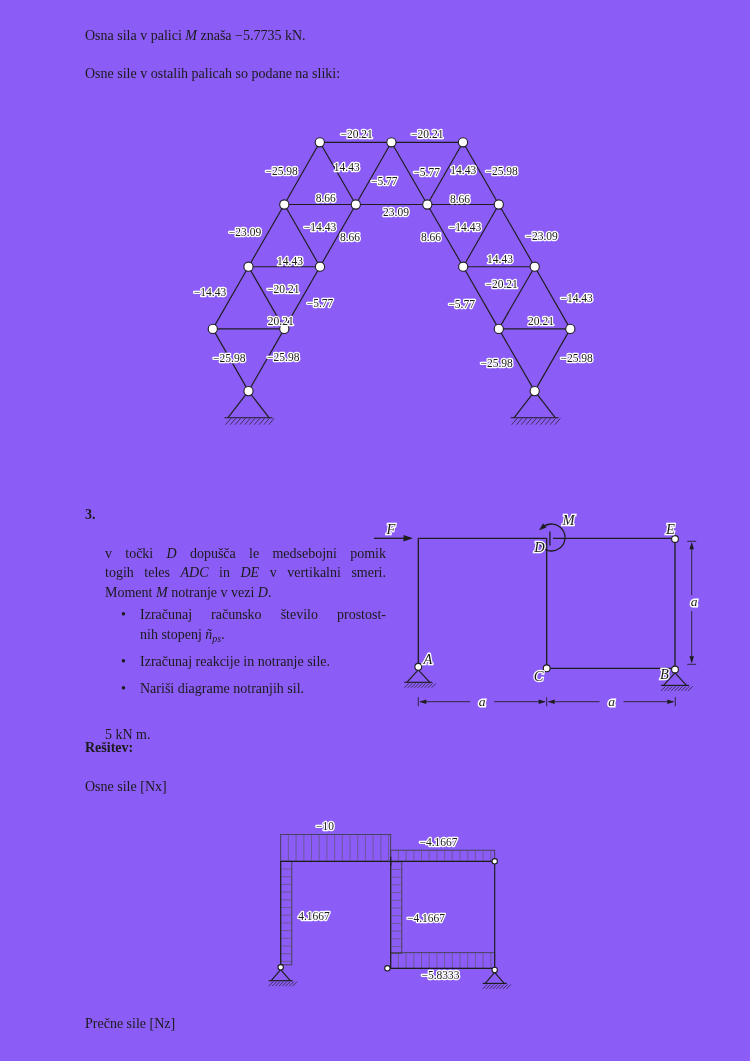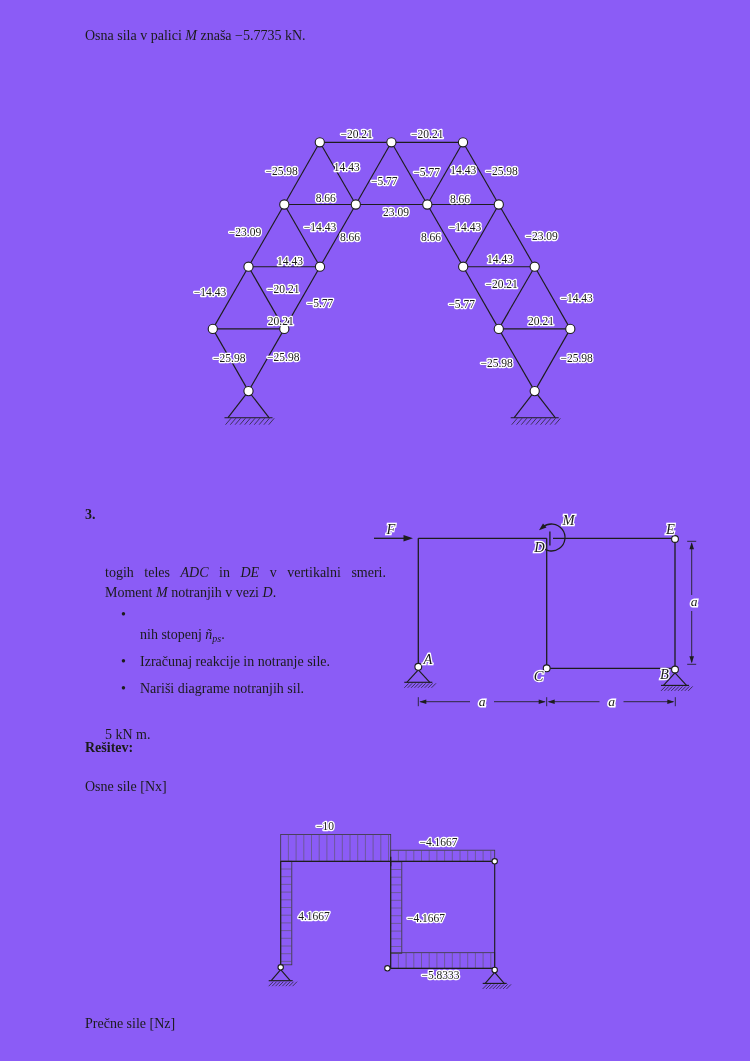--- a/index.html
+++ b/index.html
@@ -22,20 +22,21 @@
   .flab{font-size:11.5px;text-anchor:middle;paint-order:stroke;stroke:#fff;stroke-width:2.6px;stroke-linejoin:round;}
   .nlab{font-size:14.5px;font-style:italic;text-anchor:middle;paint-order:stroke;stroke:#fff;stroke-width:2.5px;}
   .dlab{font-size:13.5px;font-style:italic;text-anchor:middle;paint-order:stroke;stroke:#fff;stroke-width:3px;}
 </style>
 </head>
 <body>
 
 <div class="page">
 
   <div class="tl" style="left:85px;top:28px"><span>Osna sila v palici </span><span class="it">M</span><span> znaša −5.7735 kN.</span></div>
+  <div class="tl" style="left:85px;top:66px"><span>Osne sile v ostalih palicah so podane na sliki:</span></div>
 
   <svg width="750" height="470" viewBox="0 0 750 470" style="top:0">
       <line x1="319.8" y1="142.3" x2="391.4" y2="142.3" class="mem"></line>
       <line x1="391.4" y1="142.3" x2="463" y2="142.3" class="mem"></line>
       <line x1="284.3" y1="204.5" x2="319.8" y2="142.3" class="mem"></line>
       <line x1="355.8" y1="204.5" x2="319.8" y2="142.3" class="mem"></line>
       <line x1="355.8" y1="204.5" x2="391.4" y2="142.3" class="mem"></line>
       <line x1="427.3" y1="204.5" x2="391.4" y2="142.3" class="mem"></line>
       <line x1="427.3" y1="204.5" x2="463" y2="142.3" class="mem"></line>
       <line x1="498.8" y1="204.5" x2="463" y2="142.3" class="mem"></line>
@@ -132,24 +133,26 @@
       <text x="576.7" y="302.3" class="flab">−14.43</text>
       <text x="280.7" y="325" class="flab">20.21</text>
       <text x="541" y="325" class="flab">20.21</text>
       <text x="229.3" y="362.3" class="flab">−25.98</text>
       <text x="283.3" y="361.3" class="flab">−25.98</text>
       <text x="496.7" y="366.7" class="flab">−25.98</text>
       <text x="576.7" y="362.3" class="flab">−25.98</text>
     </svg>
 
   <div class="tl bd" style="left:85px;top:507px">3.</div>
+  <div class="tl just" style="left:105px;top:546px;width:281px"><span>v točki </span><span class="it">D</span><span> dopušča le medsebojni pomik</span></div>
   <div class="tl just" style="left:105px;top:565px;width:281px"><span>togih teles </span><span class="it">ADC</span><span> in </span><span class="it">DE</span><span> v vertikalni smeri.</span></div>
-  <div class="tl" style="left:105px;top:584.5px"><span>Moment </span><span class="it">M</span><span> notranjih v vezi </span><span class="it">D</span><span>.</span></div>
+  <div class="tl" style="left:105px;top:584.5px"><span>Moment </span><span class="it">M</span><span> notranje v vezi </span><span class="it">D</span><span>.</span></div>
 
   <div class="tl" style="left:121px;top:607px">•</div>
+  <div class="tl just" style="left:140px;top:607px;width:246px"><span>Izračunaj računsko število prostost-</span></div>
   <div class="tl" style="left:140px;top:626.5px"><span>nih stopenj </span><span class="it">ñ</span><sub class="it">ps</sub><span>.</span></div>
   <div class="tl" style="left:121px;top:654px">•</div>
   <div class="tl" style="left:140px;top:654px"><span>Izračunaj reakcije in notranje sile.</span></div>
   <div class="tl" style="left:121px;top:681px">•</div>
   <div class="tl" style="left:140px;top:681px"><span>Nariši diagrame notranjih sil.</span></div>
 
   <div class="tl" style="left:105px;top:727px"><span>5 kN m.</span></div>
 
   <svg width="750" height="220" viewBox="0 500 750 220" style="top:500px">
       <line x1="418.3" y1="538.3" x2="418.3" y2="668.3" class="mem2"></line>

